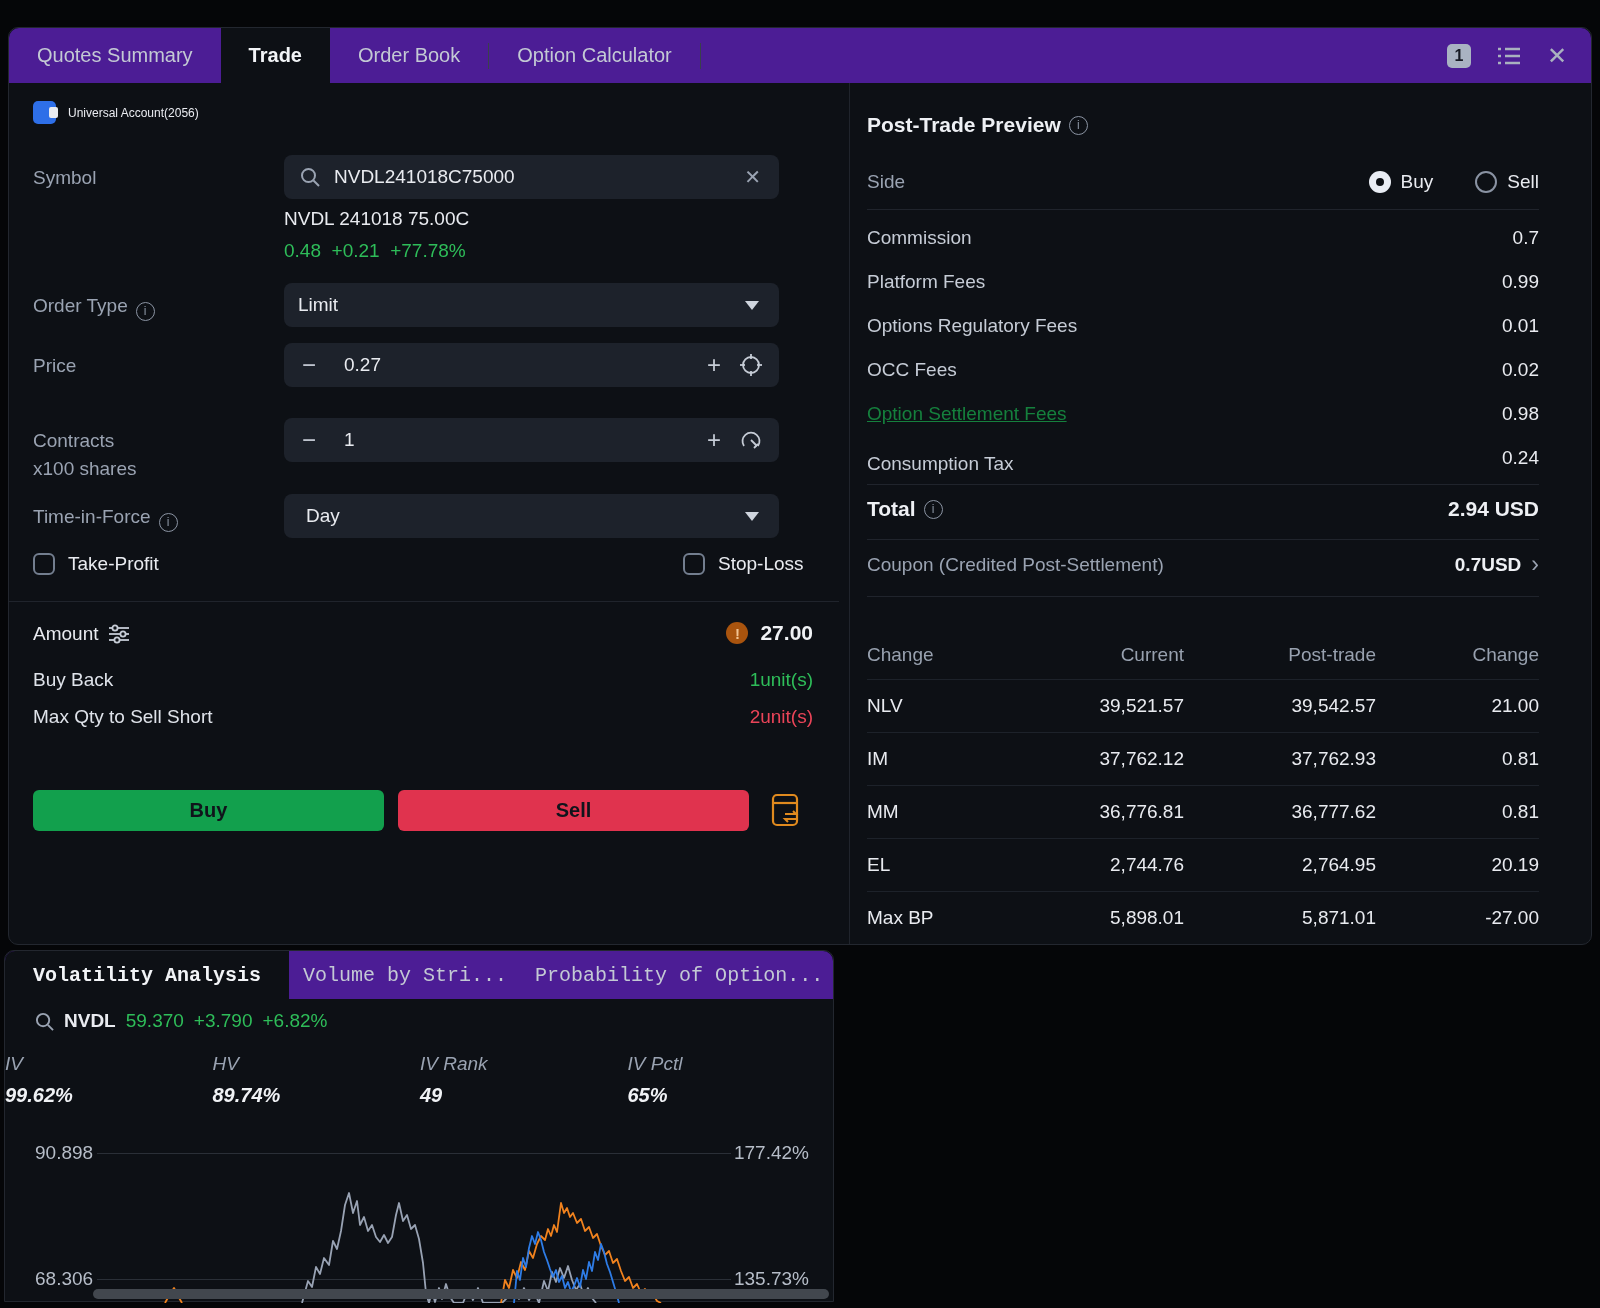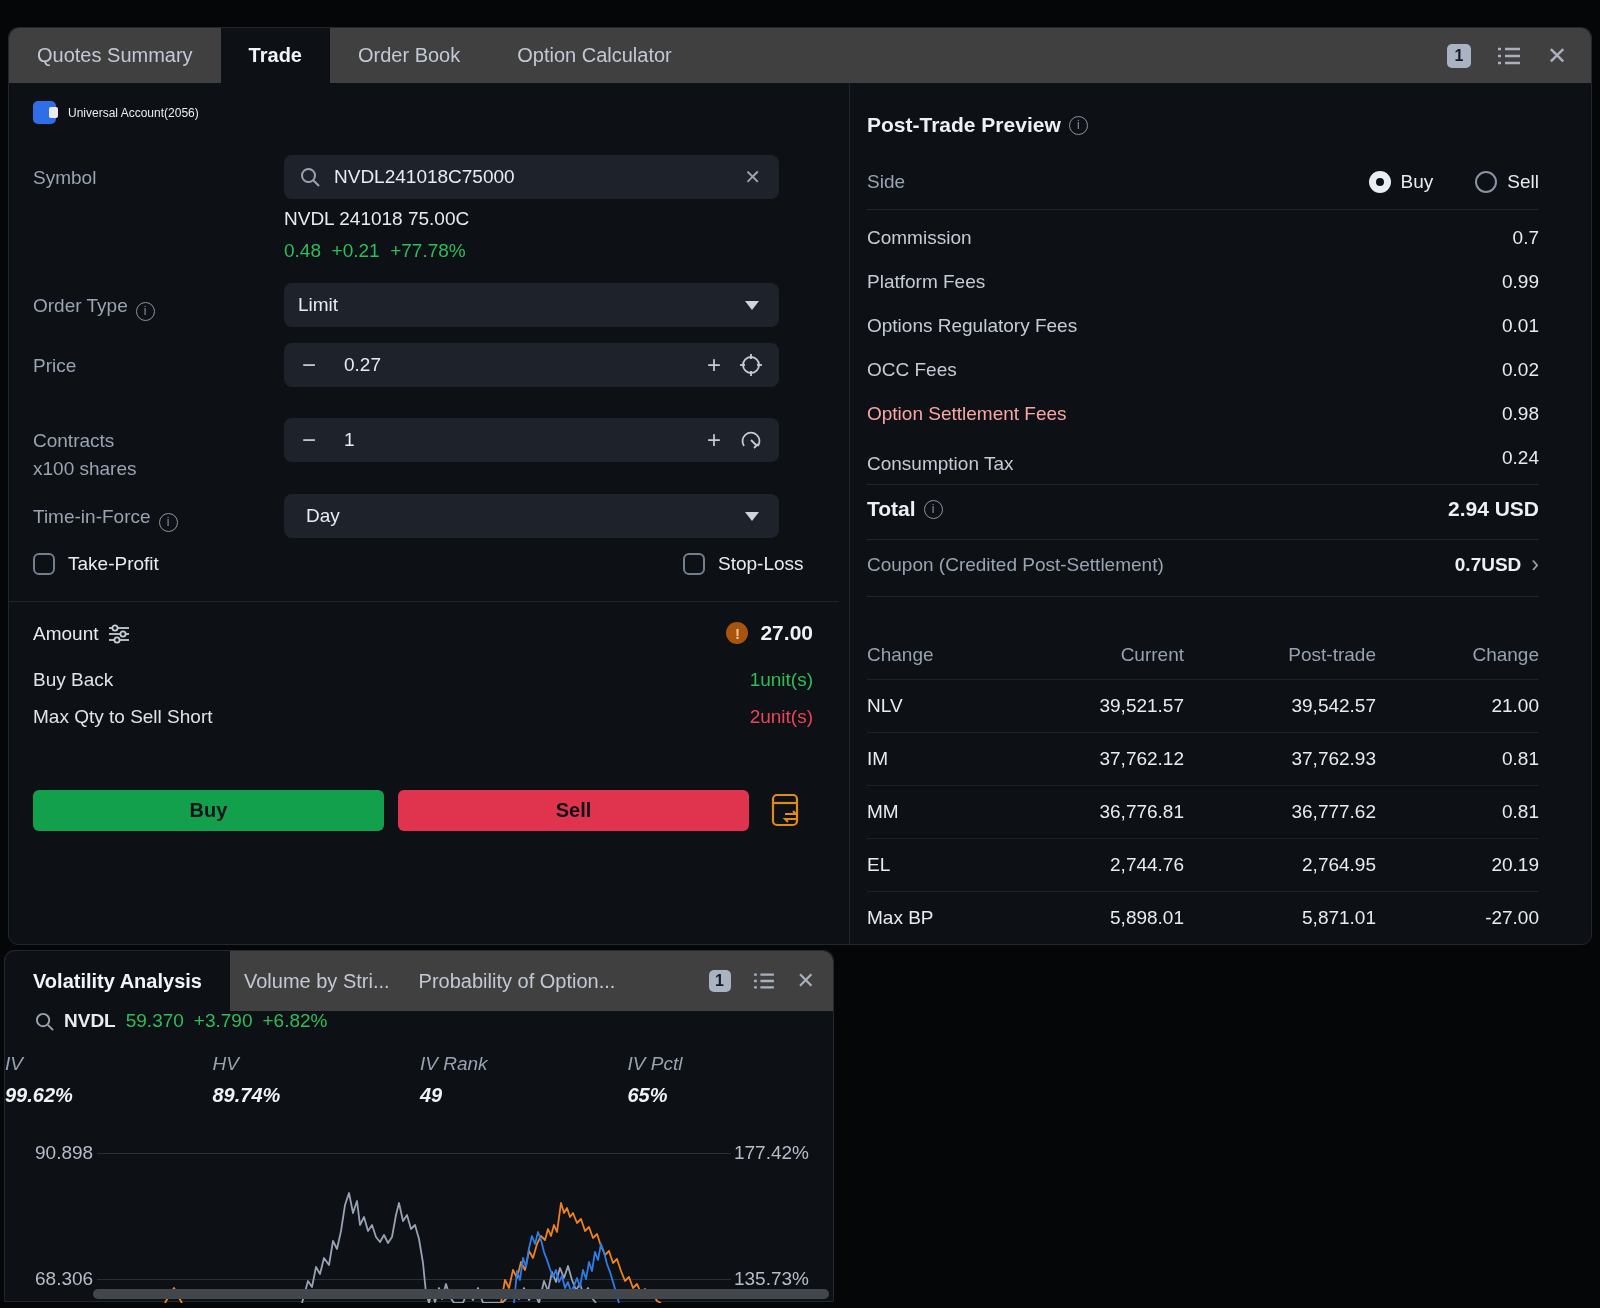--- a/index.html
+++ b/index.html
@@ -1,21 +1,21 @@
 <!DOCTYPE html>
 <html><head>
 <meta charset="utf-8">
 <style>
   * { margin:0; padding:0; box-sizing:border-box; }
   html,body { width:1600px; height:1308px; background:#050608; overflow:hidden;
               font-family:"Liberation Sans","DejaVu Sans",sans-serif; }
   .panel { position:absolute; background:#0d1015; border:1px solid #23272f; border-radius:10px; }
 
   
-  .tabbar { display:flex; align-items:stretch; height:55px; background:#404040;
+  .tabbar { display:flex; align-items:stretch; height:55px; background:#4c1d95;
             border-radius:10px 10px 0 0; overflow:hidden; }
   .tab { display:flex; align-items:center; padding:0 28px; font-size:20px; color:#c3c9d4; cursor:default; white-space:nowrap; }
   .tab.active { background:#0d1015; color:#f2f4f7; font-weight:bold; }
   .tab-sep { width:1px; height:26px; background:#3a404c; align-self:center; }
   .tabbar-right { margin-left:auto; display:flex; align-items:center; gap:26px; padding-right:24px; }
   .count-badge { width:24px; height:24px; background:#a9b3c2; color:#171b24; font-size:16px; font-weight:bold;
                  border-radius:5px; display:flex; align-items:center; justify-content:center; }
   .bar-icon { color:#a9b1bf; display:flex; align-items:center; }
   .x-glyph { font-size:24px; color:#a9b1bf; line-height:1; }
 
@@ -247,21 +247,21 @@
           </div>
         <div class="fee-row">
             <span class="lbl" style="color:#c6ccd6;">Options Regulatory Fees</span>
             <span class="white">0.01</span>
           </div>
         <div class="fee-row">
             <span class="lbl" style="color:#c6ccd6;">OCC Fees</span>
             <span class="white">0.02</span>
           </div>
         <div class="fee-row">
-            <span class="lbl" style="color:#fca5a5;">Option Settlement Fees</span>
+            <span class="lbl" style="color:#15803d;text-decoration:underline;">Option Settlement Fees</span>
             <span class="white">0.98</span>
           </div>
         <div class="fee-row">
             <span class="lbl" style="color:#c6ccd6;margin-top:12px;">Consumption Tax</span>
             <span class="white">0.24</span>
           </div>
       </div>
 
       <div class="hline" style="top:401px;"></div>
 
@@ -316,21 +316,21 @@
             <span>5,871.01</span>
             <span>-27.00</span>
         </div>
       </div>
     </div>
   </div>
 </div>
 
 <div class="panel" style="left:4px; top:950px; width:830px; height:352px; border-radius:10px 10px 0 0;">
 
-  <div class="tabbar" style="height:60px;">
+  <div class="tabbar" style="height:48px;font-family:Liberation Mono, monospace;">
     <div class="tab active" style="font-size:20px;">Volatility Analysis</div>
     <div class="tab" style="padding:0 14px;">Volume by Stri...</div>
     <div class="tab-sep"></div>
     <div class="tab" style="padding:0 14px;">Probability of Option...</div>
     <div class="tabbar-right" style="gap:22px; padding-right:18px;">
       <div class="count-badge" style="width:22px; height:22px;">1</div>
       <span class="bar-icon">
         <svg width="22" height="18" viewBox="0 0 24 20">
             <g stroke="#a9b1bf" stroke-width="2.6">
               <line x1="1" y1="3" x2="4" y2="3"></line>

